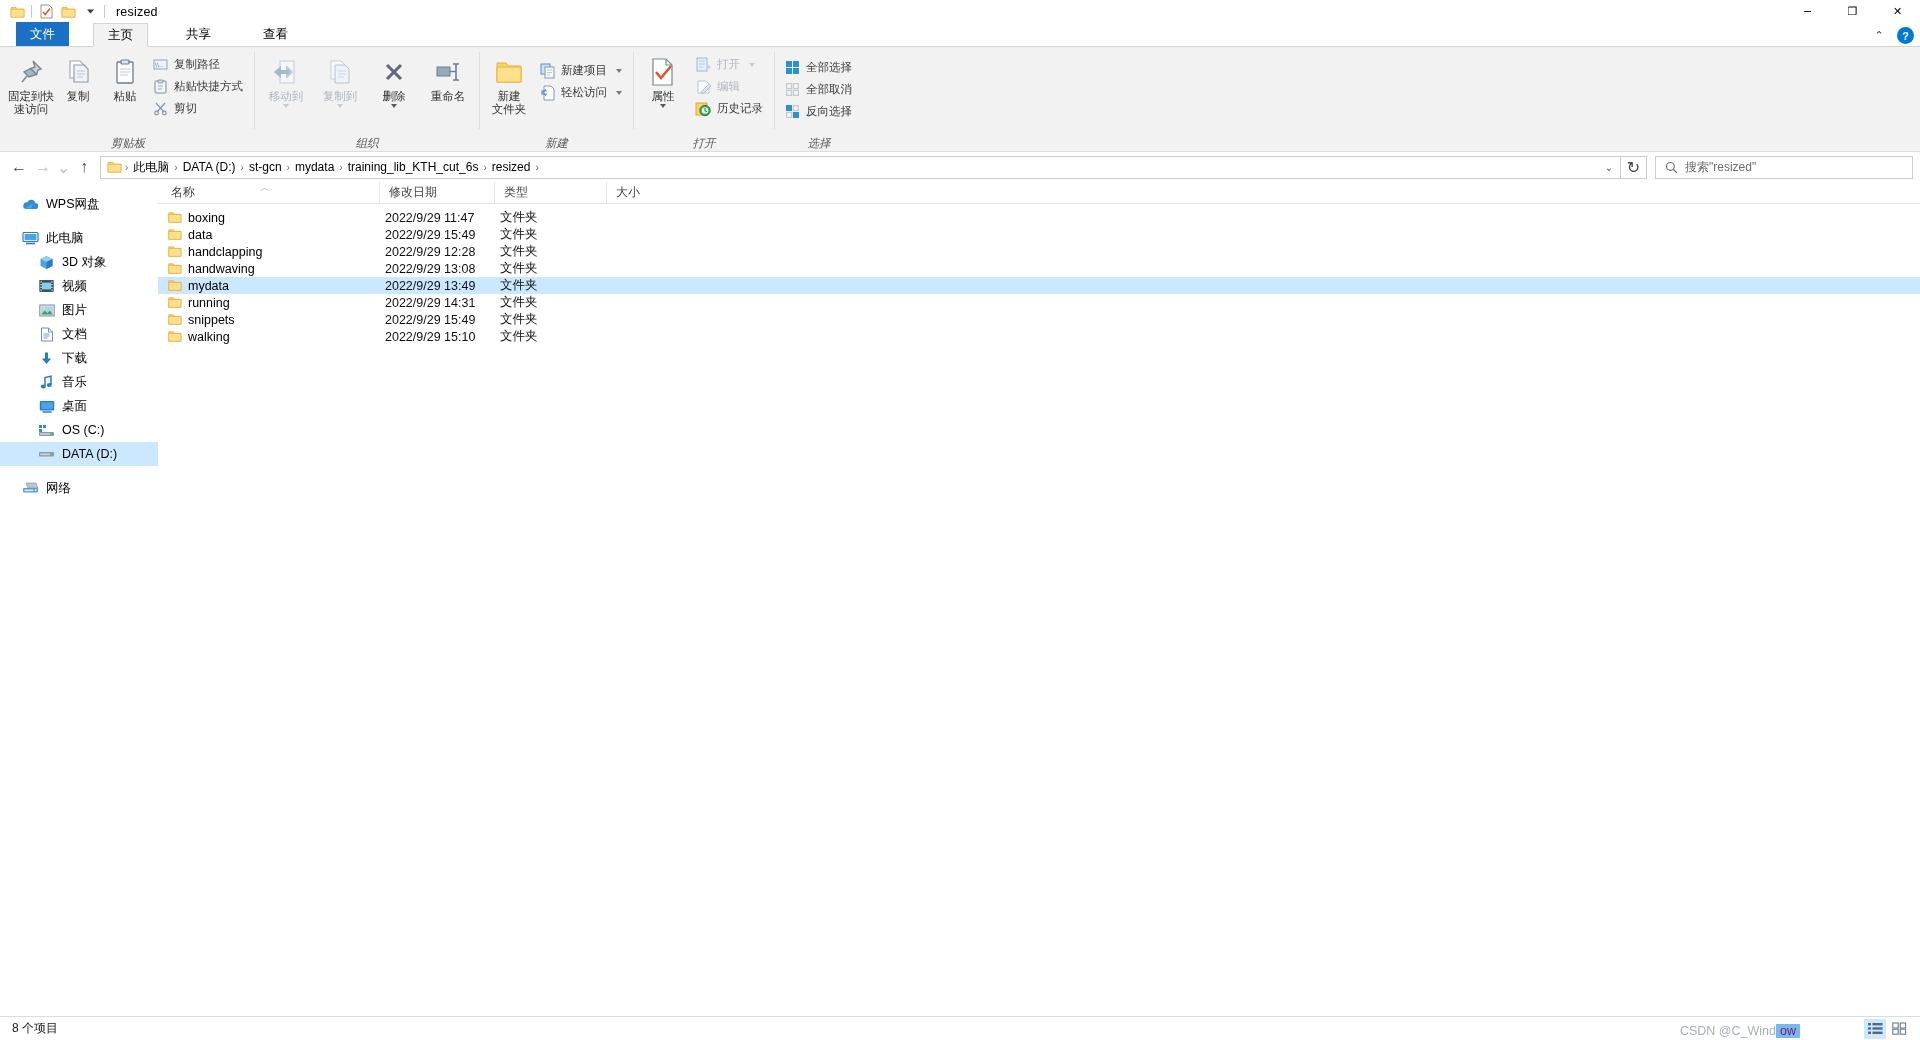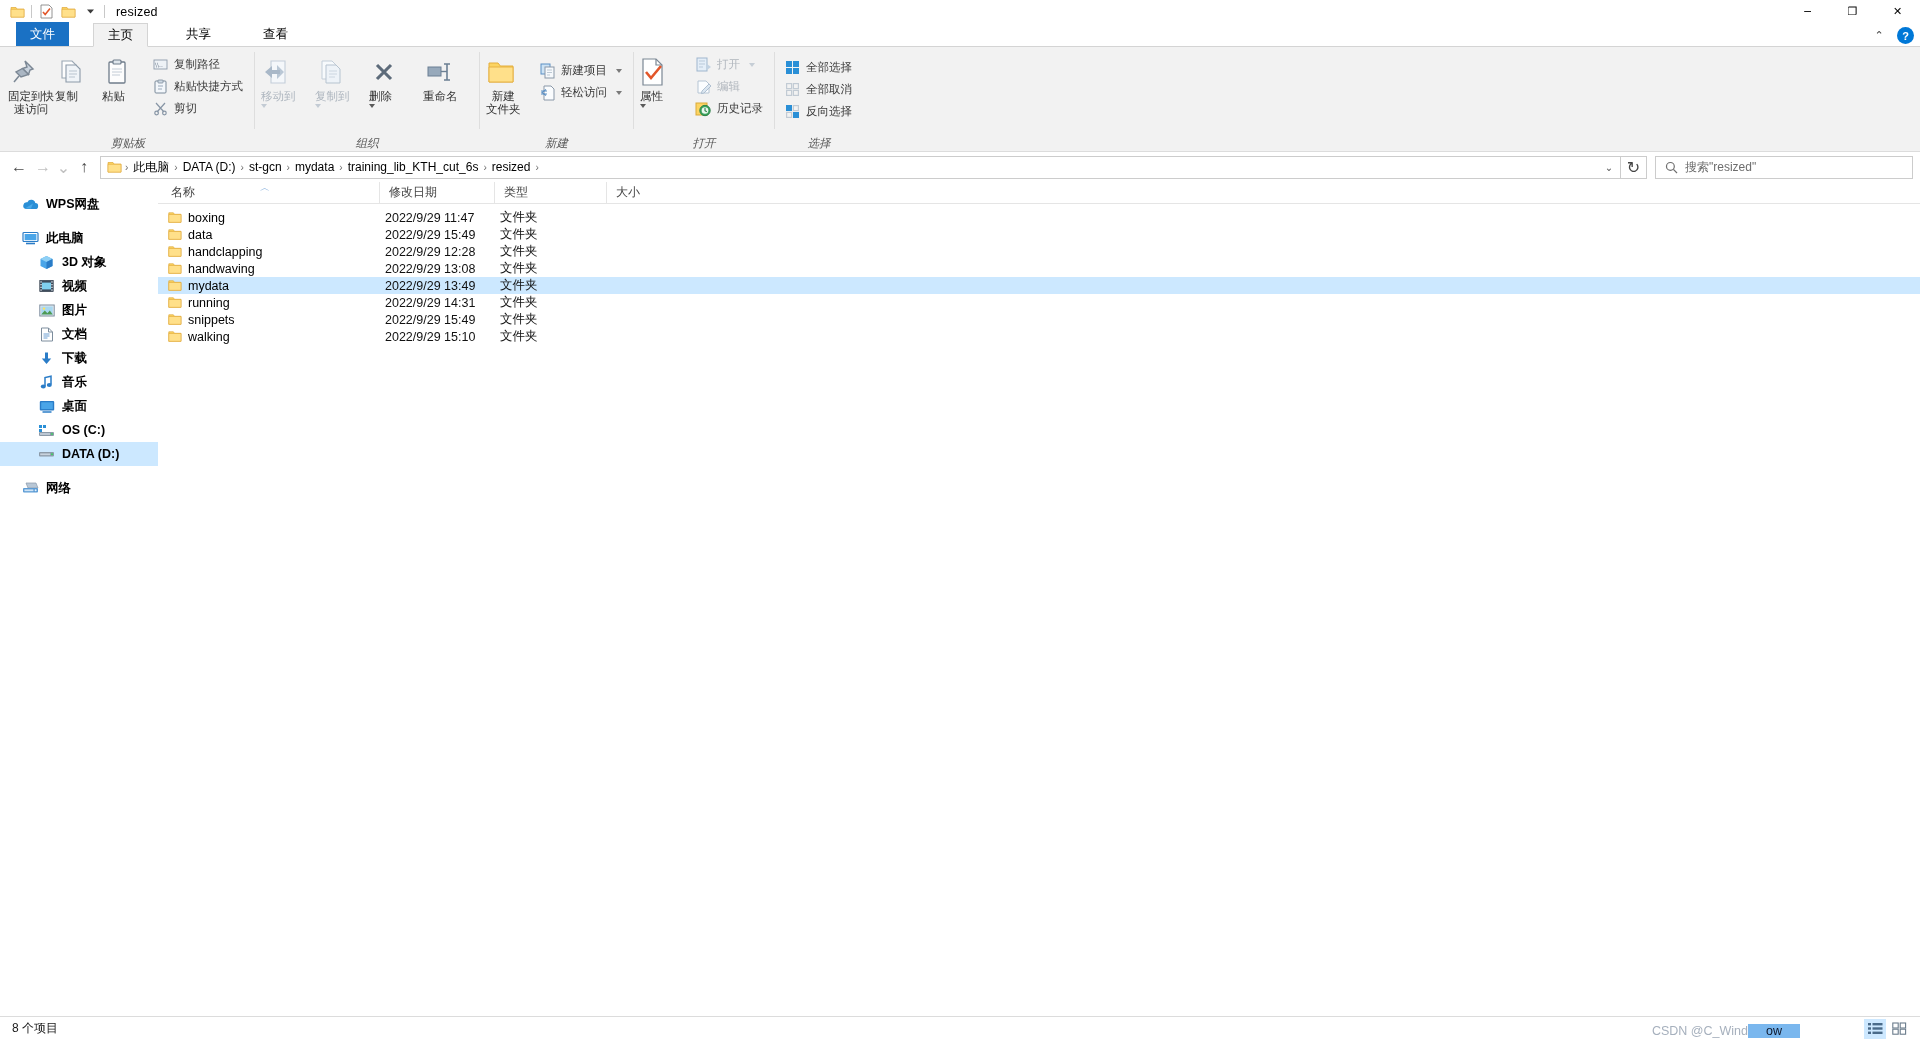--- a/index.html
+++ b/index.html
@@ -50,21 +50,21 @@
   .ribbon {
     height: 105px; background: #f2f2f2; border-bottom: 1px solid #dcdcdc;
     display: flex; flex: 0 0 auto; position: relative; padding-left: 2px;
   }
   .rgroup { display: flex; flex-direction: column; height: 105px; position: relative; }
   .rgroup-body { flex: 1; display: flex; align-items: flex-start; padding: 4px 6px 0 6px; gap: 1px; }
   .rgroup-label { height: 17px; font-size: 11.5px; color: #585858; display: flex;
                   align-items: center; justify-content: center; font-style: italic; }
   .rgroup-div { width: 1px; background: #dedede; margin: 5px 0 22px 0; align-self: stretch; }
 
-  .bigbtn { width: 50px; display: flex; flex-direction: column; align-items: flex-start;
+  .bigbtn { width: 50px; display: flex; flex-direction: column; align-items: center;
             padding-top: 4px; cursor: default; }
   .bigbtn.w46 { width: 46px; }
   .bigbtn .ico { height: 34px; display: flex; align-items: center; justify-content: center; }
   .bigbtn .lbl { font-size: 11.5px; color: #333; text-align: center; line-height: 13px; margin-top: 1px; }
   .bigbtn .lbl.dim { color: #aeb6bf; }
   .caret-d { width: 0; height: 0; border-left: 3.5px solid transparent; border-right: 3.5px solid transparent;
              border-top: 4px solid #5a5a5a; margin-top: 1px; }
   .caret-i { display:inline-block; width: 0; height: 0; border-left: 3.5px solid transparent;
              border-right: 3.5px solid transparent; border-top: 4px solid #7a7a7a; margin-left: 4px; vertical-align: middle; }
 
@@ -88,21 +88,21 @@
   .addr-caret { width: 22px; display: flex; align-items: center; justify-content: center; color: #555; font-size: 10px; }
   .refresh { width: 26px; height: 23px; border: 1px solid #cccccc; border-left: none; display: flex;
              align-items: center; justify-content: center; color: #444; }
   .searchbox { width: 258px; height: 23px; border: 1px solid #cccccc; background: #fff; display: flex;
                align-items: center; margin-left: 8px; gap: 7px; padding-left: 9px; }
   .search-ph { font-size: 12px; color: #6d6d6d; }
 
   
   .main { flex: 1; display: flex; min-height: 0; background: #fff; }
   .navpane { width: 158px; flex: 0 0 158px; background: #fff; padding-top: 10px; overflow: hidden; }
-  .nav-item { height: 24px; display: flex; align-items: center; gap: 7px; padding-left: 22px; cursor: default; font-size: 12.5px; color: #000; font-weight: bold; }
+  .nav-item { height: 24px; display: flex; align-items: center; gap: 7px; padding-left: 22px; cursor: default; font-size: 12.5px; color: #000; }
   .nav-item.lvl2 { padding-left: 38px; }
   .nav-item.sel { background: #cce8ff; }
   .nav-ico { width: 17px; height: 17px; display: flex; align-items: center; justify-content: center; flex: 0 0 17px; }
   .nav-gap { height: 10px; }
 
   .content { flex: 1; display: flex; flex-direction: column; min-width: 0; position: relative; }
   .col-head { height: 22px; display: flex; align-items: center; border-bottom: 1px solid #e5e5e5;
               padding-left: 4px; position: relative; }
   .col { font-size: 12px; color: #444; padding-left: 9px; position: relative; height: 22px;
          display: flex; align-items: center; border-right: 1px solid #e5e5e5; }
@@ -121,21 +121,21 @@
   .frow .fsize { width: 100px; padding-left: 9px; color: #111; }
 
   
   .statusbar { height: 24px; flex: 0 0 auto; border-top: 1px solid #dcdcdc; background: #fff;
                display: flex; align-items: center; padding: 0 12px; position: relative; }
   .status-text { font-size: 12px; color: #1a1a1a; }
   .viewbtns { position: absolute; right: 10px; display: flex; gap: 2px; align-items: center; }
   .viewbtn { width: 22px; height: 20px; display: flex; align-items: center; justify-content: center; }
   .viewbtn.active { background: #cde8ff; }
   .watermark { position: absolute; right: 120px; bottom: 2px; font-size: 12.5px; color: #a6b0bd; white-space: nowrap; }
-  .wm-hl { background: #7ab7ee; color: #0f172a; padding: 0 18px; }
+  .wm-hl { background: #7ab7ee; color: #701a75; padding: 0 4px; }
 </style>
 </head>
 <body>
 
 <div class="window">
 
   <div class="titlebar">
     <div class="qat">
       <div class="qat-item">
         <svg width="15" height="14" viewBox="0 0 15 14">

